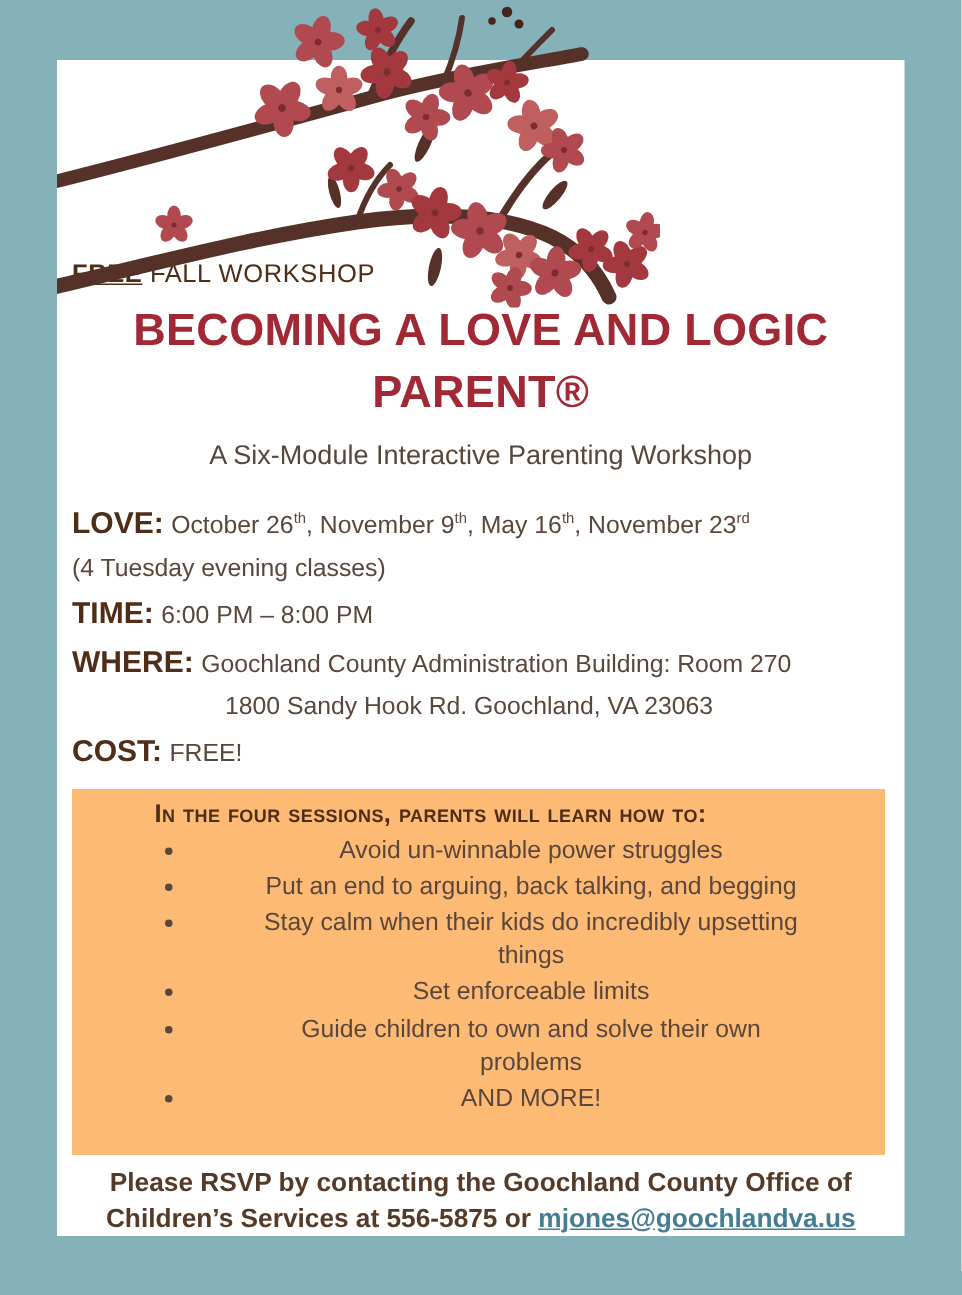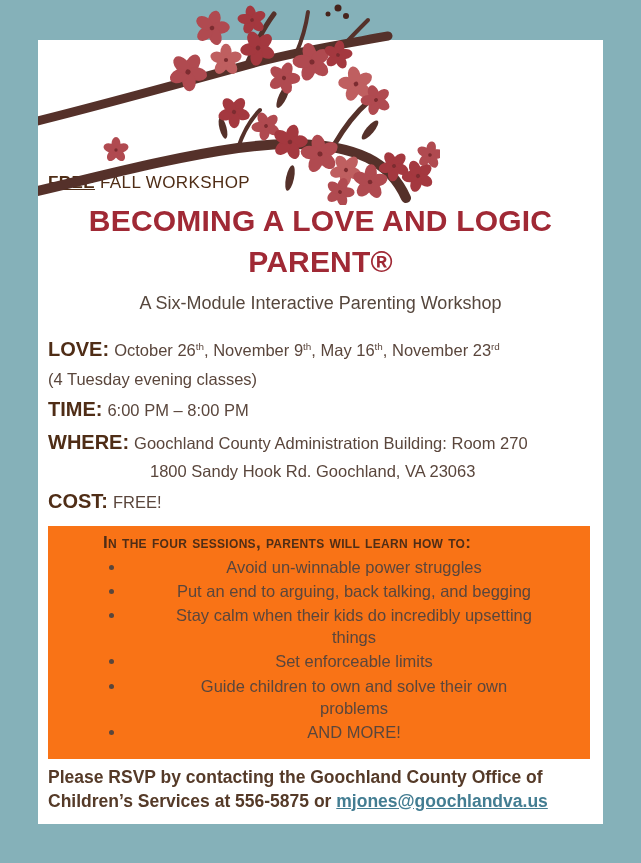--- a/index.html
+++ b/index.html
@@ -67,23 +67,23 @@
   .details .row { margin: 1px 0; white-space: nowrap; line-height: 1.6; }
   .details .label {
     font-weight: bold;
     font-size: 20px;
     color: #4f2d16;
     margin-right: 5px;
   }
   .details sup { font-size: 0.6em; vertical-align: super; line-height: 0; }
   .where-line2 { padding-left: 102px; white-space: nowrap; line-height: 1.5; }
   .learn-box {
-    background: #f97316;
+    background: #fdba74;
     margin: 9px 3px 0 0;
-    padding: 7px 8px 14px 8px;
+    padding: 7px 8px 25px 8px;
   }
   .box-header {
     font-weight: bold;
     font-variant: small-caps;
     font-size: 17px;
     letter-spacing: 0.3px;
     color: #4f2d16;
     padding-left: 47px;
   }
   .learn-box ul {
@@ -94,21 +94,21 @@
   .learn-box li {
     font-size: 16.5px;
     line-height: 1.34;
     margin: 2px 0;
     white-space: pre-line;
     color: #5a463c;
   }
   .learn-box li::marker { color: #5a463c; }
   .rsvp {
     margin-top: 7px;
-    text-align: left;
+    text-align: center;
     font-size: 17.5px;
     font-weight: bold;
     color: #553a28;
     line-height: 1.35;
     white-space: nowrap;
   }
   .email-link {
     color: #437d92;
     text-decoration: underline;
     cursor: pointer;

